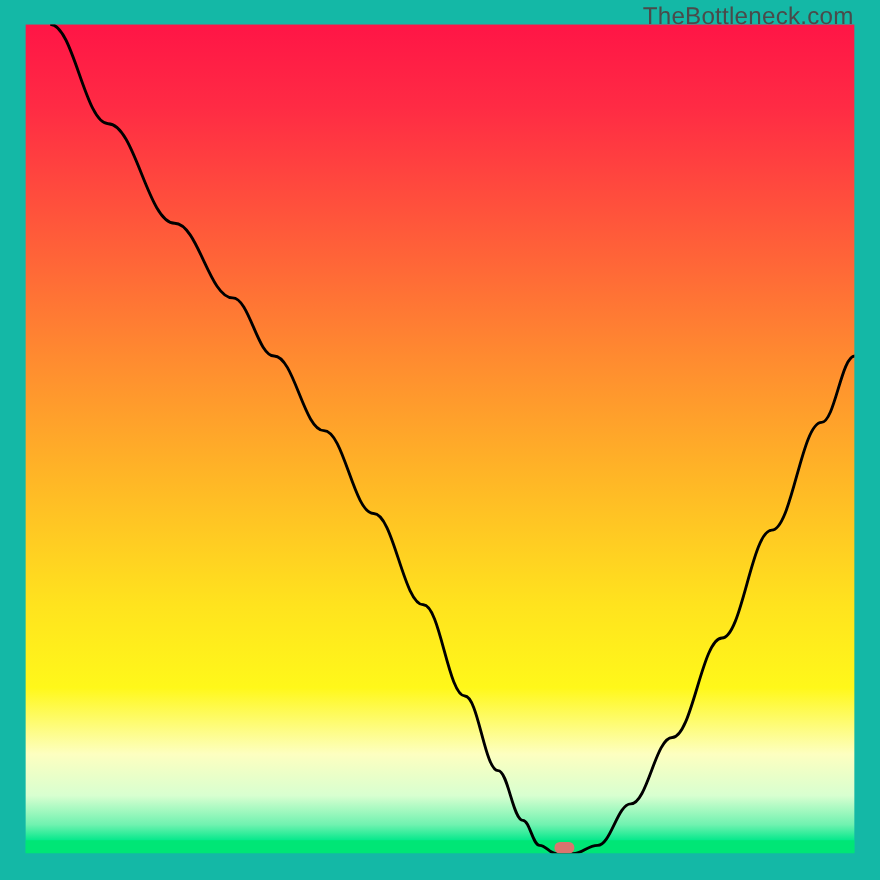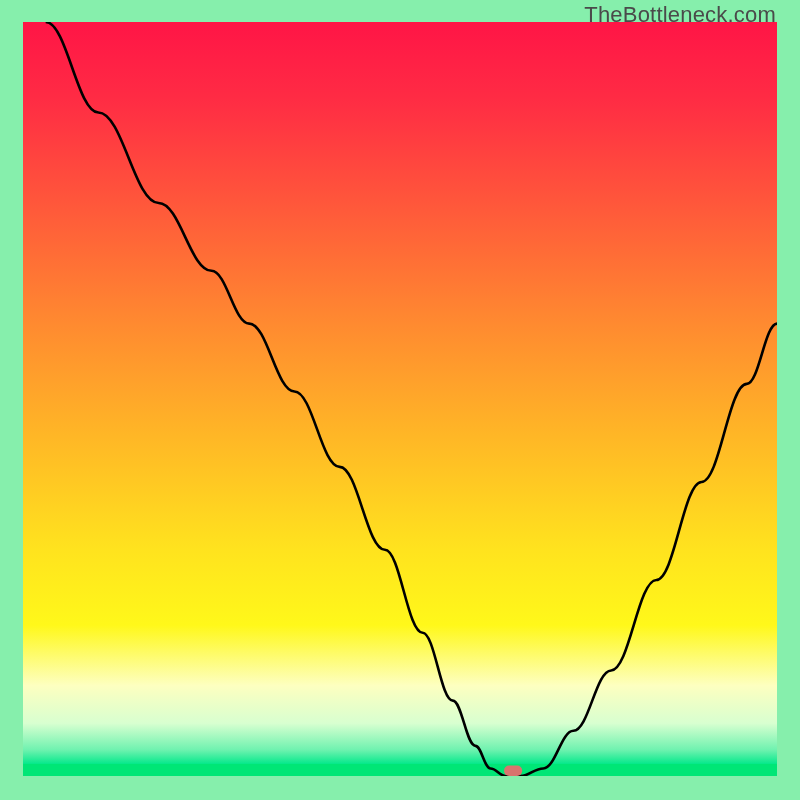--- a/index.html
+++ b/index.html
@@ -7,21 +7,21 @@
     padding: 0;
     width: 800px;
     height: 800px;
     background: #000000;
     font-family: Arial, Helvetica, sans-serif;
   }
   .frame {
     position: relative;
     width: 800px;
     height: 800px;
-    background: #86efac;
+    background: #14b8a6;
   }
   .plot-area {
     position: absolute;
     left: 23px;
     top: 22px;
     width: 754px;
     height: 754px;
     overflow: hidden;
   }
   .watermark {

